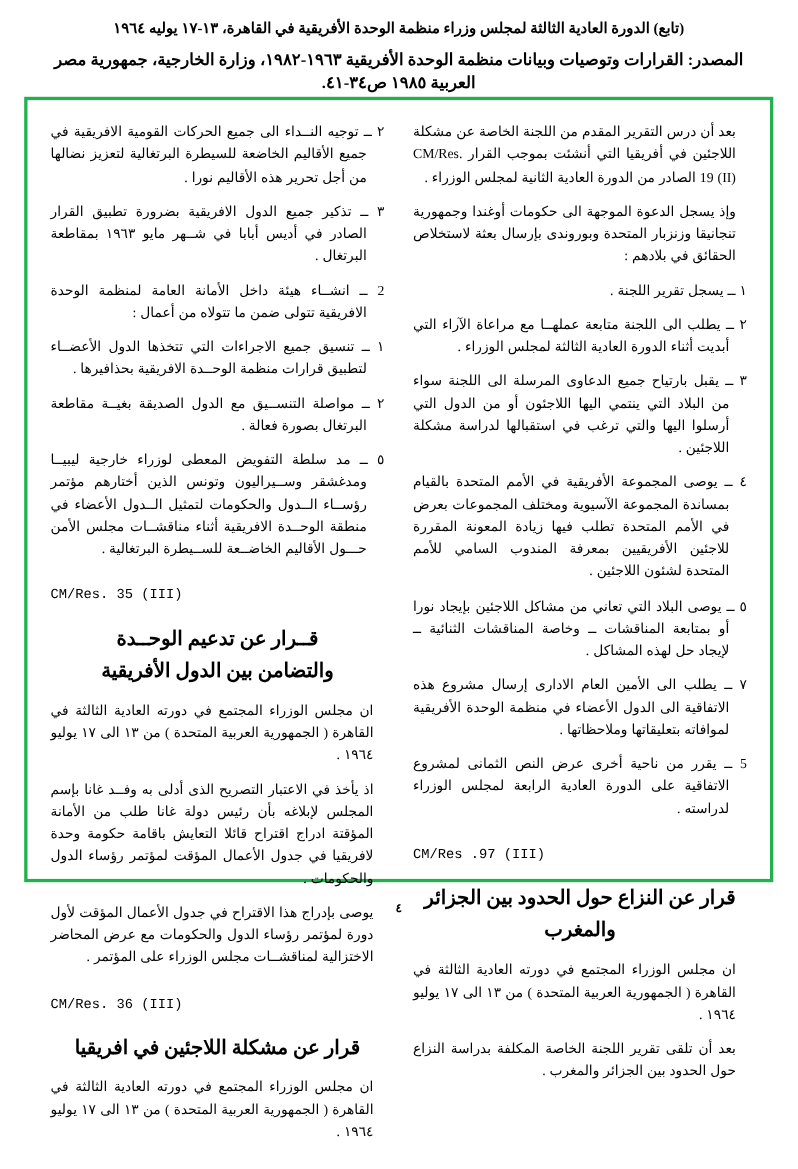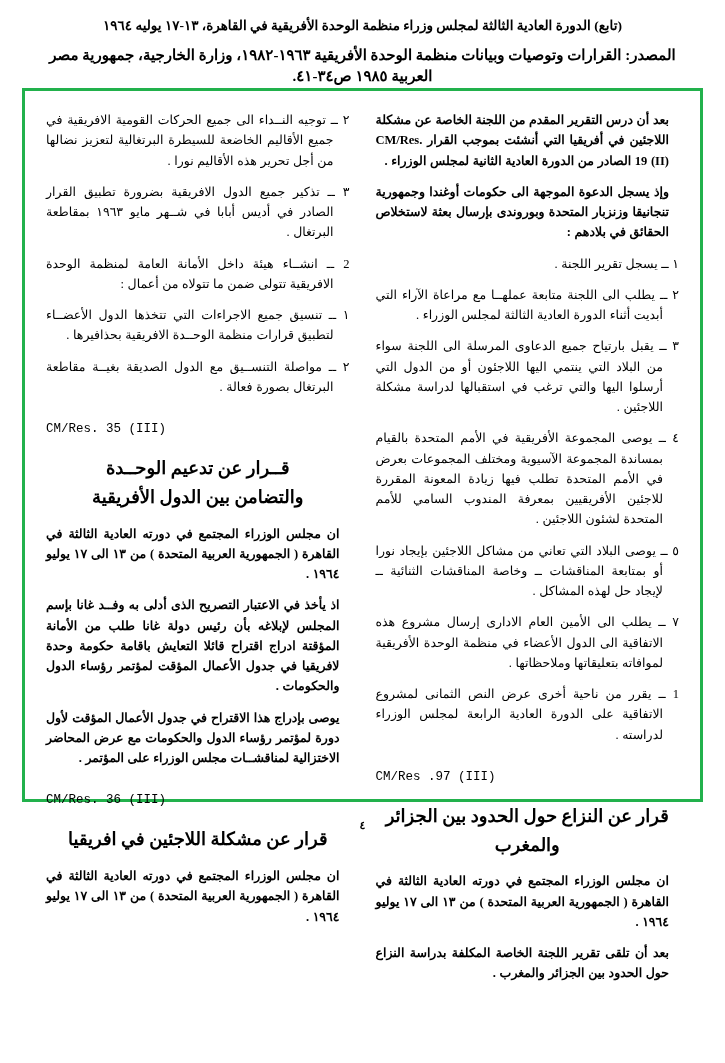--- a/index.html
+++ b/index.html
@@ -65,21 +65,20 @@
   }
   .para {
     font-size: 12.5px;
     line-height: 1.62;
     text-align: justify;
     margin: 0 0 11px 0;
     word-spacing: 0.5px;
   }
   .para.indent {
     padding-right: 10px;
-    font-weight: bold;
   }
   .para.hang {
     padding-right: 16px;
     text-indent: -16px;
   }
   .res-code {
     font-size: 12.5px;
     font-family: Liberation Mono, monospace;
     direction: ltr;
     text-align: left;
@@ -119,33 +118,34 @@
 
     <div class="col">
       <p class="para indent">بعد أن درس التقرير المقدم من اللجنة الخاصة عن مشكلة اللاجئين في أفريقيا التي أنشئت بموجب القرار CM/Res. 19 (II) الصادر من الدورة العادية الثانية لمجلس الوزراء .</p>
       <p class="para indent">وإذ يسجل الدعوة الموجهة الى حكومات أوغندا وجمهورية تنجانيقا وزنزبار المتحدة وبوروندى بإرسال بعثة لاستخلاص الحقائق في بلادهم :</p>
       <p class="para hang">١ ــ يسجل تقرير اللجنة .</p>
       <p class="para hang">٢ ــ يطلب الى اللجنة متابعة عملهــا مع مراعاة الآراء التي أبديت أثناء الدورة العادية الثالثة لمجلس الوزراء .</p>
       <p class="para hang">٣ ــ يقبل بارتياح جميع الدعاوى المرسلة الى اللجنة سواء من البلاد التي ينتمي اليها اللاجئون أو من الدول التي أرسلوا اليها والتي ترغب في استقبالها لدراسة مشكلة اللاجئين .</p>
       <p class="para hang">٤ ــ يوصى المجموعة الأفريقية في الأمم المتحدة بالقيام بمساندة المجموعة الآسيوية ومختلف المجموعات بعرض في الأمم المتحدة تطلب فيها زيادة المعونة المقررة للاجئين الأفريقيين بمعرفة المندوب السامي للأمم المتحدة لشئون اللاجئين .</p>
       <p class="para hang">٥ ــ يوصى البلاد التي تعاني من مشاكل اللاجئين بإيجاد نورا أو بمتابعة المناقشات ــ وخاصة المناقشات الثنائية ــ لإيجاد حل لهذه المشاكل .</p>
       <p class="para hang">٧ ــ يطلب الى الأمين العام الادارى إرسال مشروع هذه الاتفاقية الى الدول الأعضاء في منظمة الوحدة الأفريقية لموافاته بتعليقاتها وملاحظاتها .</p>
-      <p class="para hang">1 ــ يقرر من ناحية أخرى عرض النص الثمانى لمشروع الاتفاقية على الدورة العادية الرابعة لمجلس الوزراء لدراسته .</p>
+      <p class="para hang">5 ــ يقرر من ناحية أخرى عرض النص الثمانى لمشروع الاتفاقية على الدورة العادية الرابعة لمجلس الوزراء لدراسته .</p>
       <div class="res-code">CM/Res .97 (III)</div>
       <div class="res-title">قرار عن النزاع حول الحدود بين الجزائر والمغرب</div>
       <p class="para indent">ان مجلس الوزراء المجتمع في دورته العادية الثالثة في القاهرة ( الجمهورية العربية المتحدة ) من ١٣ الى ١٧ يوليو ١٩٦٤ .</p>
       <p class="para indent">بعد أن تلقى تقرير اللجنة الخاصة المكلفة بدراسة النزاع حول الحدود بين الجزائر والمغرب .</p>
     </div>
 
     <div class="col">
       <p class="para hang">٢ ــ توجيه النــداء الى جميع الحركات القومية الافريقية في جميع الأقاليم الخاضعة للسيطرة البرتغالية لتعزيز نضالها من أجل تحرير هذه الأقاليم نورا .</p>
       <p class="para hang">٣ ــ تذكير جميع الدول الافريقية بضرورة تطبيق القرار الصادر في أديس أبابا في شــهر مايو ١٩٦٣ بمقاطعة البرتغال .</p>
       <p class="para hang">2 ــ انشــاء هيئة داخل الأمانة العامة لمنظمة الوحدة الافريقية تتولى ضمن ما تتولاه من أعمال :</p>
       <p class="para hang">١ ــ تنسيق جميع الاجراءات التي تتخذها الدول الأعضــاء لتطبيق قرارات منظمة الوحــدة الافريقية بحذافيرها .</p>
       <p class="para hang">٢ ــ مواصلة التنســيق مع الدول الصديقة بغيــة مقاطعة البرتغال بصورة فعالة .</p>
+      <p class="para hang">٥ ــ مد سلطة التفويض المعطى لوزراء خارجية ليبيــا ومدغشقر وســيراليون وتونس الذين أختارهم مؤتمر رؤســاء الــدول والحكومات لتمثيل الــدول الأعضاء في منطقة الوحــدة الافريقية أثناء مناقشــات مجلس الأمن حـــول الأقاليم الخاضــعة للســيطرة البرتغالية .</p>
       <div class="res-code">CM/Res. 35 (III)</div>
       <div class="res-title" style="white-space:pre-line">قــرار عن تدعيم الوحــدة
 والتضامن بين الدول الأفريقية</div>
       <p class="para indent">ان مجلس الوزراء المجتمع في دورته العادية الثالثة في القاهرة ( الجمهورية العربية المتحدة ) من ١٣ الى ١٧ يوليو ١٩٦٤ .</p>
       <p class="para indent">اذ يأخذ في الاعتبار التصريح الذى أدلى به وفــد غانا بإسم المجلس لإبلاغه بأن رئيس دولة غانا طلب من الأمانة المؤقتة ادراج اقتراح قائلا التعايش باقامة حكومة وحدة لافريقيا في جدول الأعمال المؤقت لمؤتمر رؤساء الدول والحكومات .</p>
       <p class="para indent">يوصى بإدراج هذا الاقتراح في جدول الأعمال المؤقت لأول دورة لمؤتمر رؤساء الدول والحكومات مع عرض المحاضر الاختزالية لمناقشــات مجلس الوزراء على المؤتمر .</p>
       <div class="res-code">CM/Res. 36 (III)</div>
       <div class="res-title">قرار عن مشكلة اللاجئين في افريقيا</div>
       <p class="para indent">ان مجلس الوزراء المجتمع في دورته العادية الثالثة في القاهرة ( الجمهورية العربية المتحدة ) من ١٣ الى ١٧ يوليو ١٩٦٤ .</p>
     </div>

